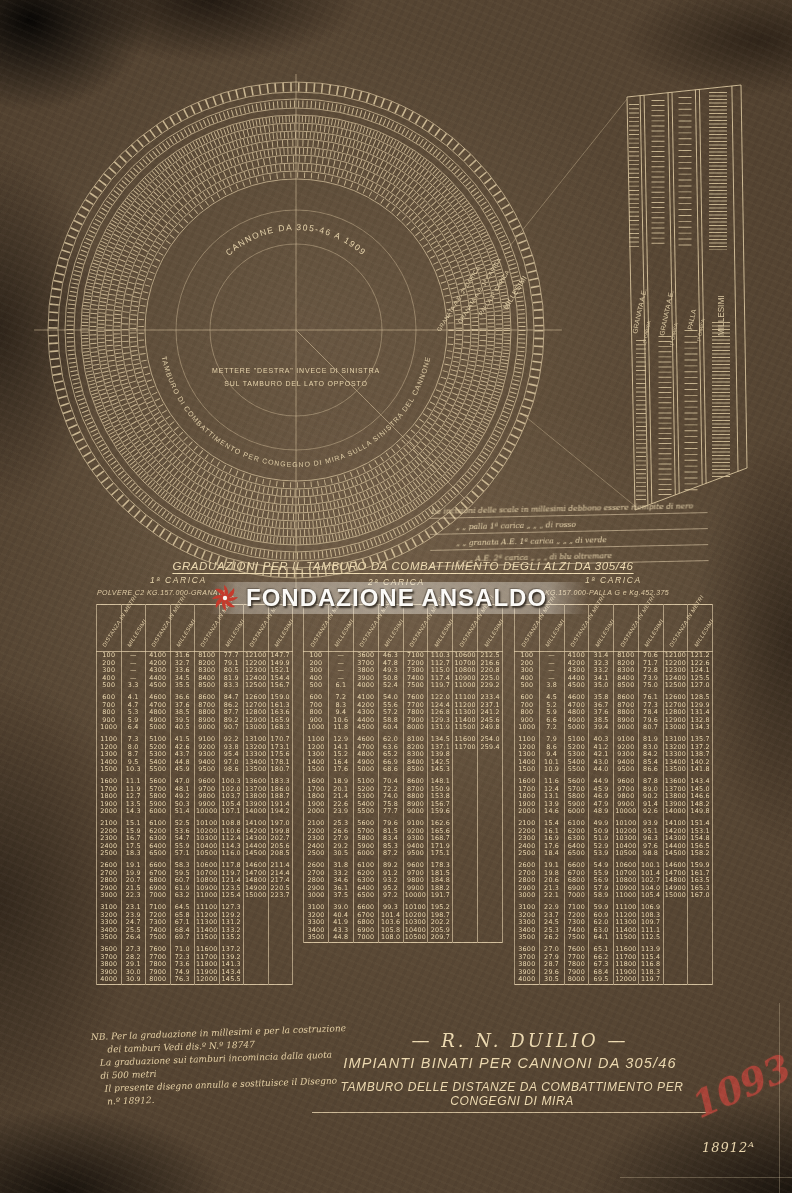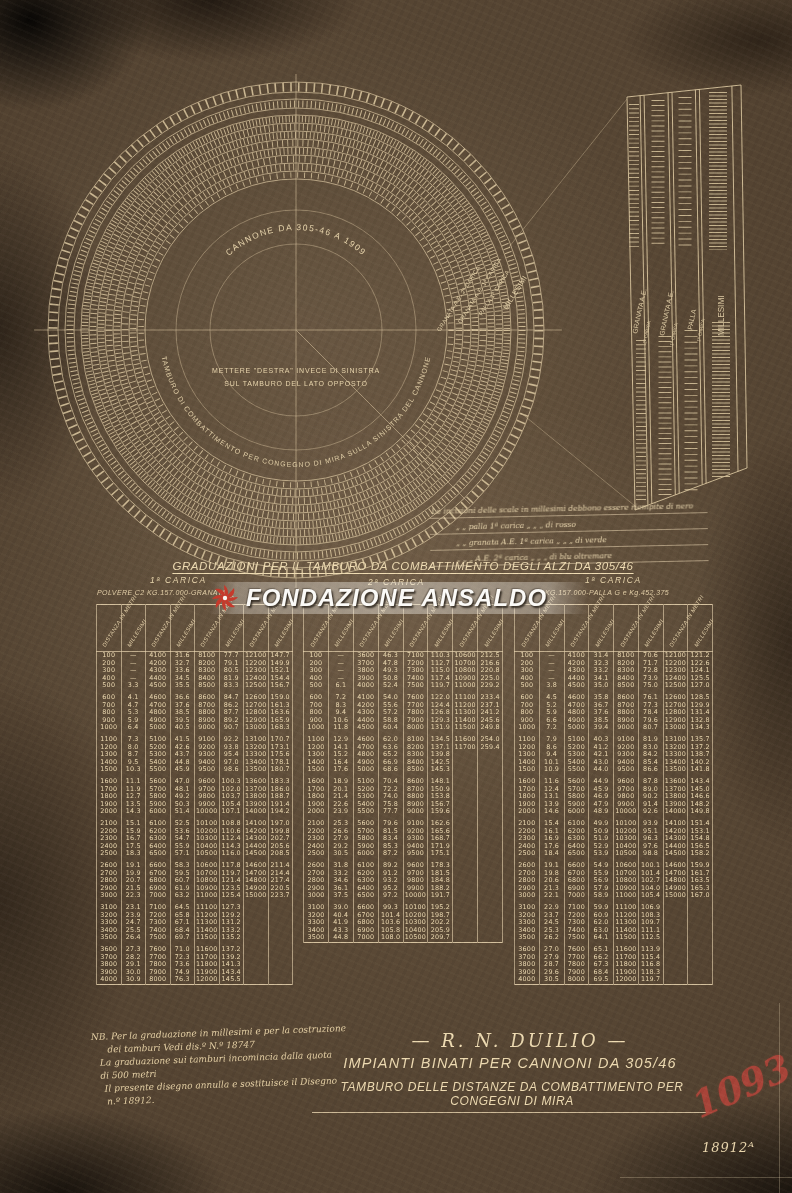--- a/index.html
+++ b/index.html
@@ -65,21 +65,21 @@
   .nbnote div:nth-child(4){margin-left:8px;}
   .nbnote div:nth-child(5){margin-left:12px;}
   .nbnote div:nth-child(6){margin-left:14px;}
   
   .watermark{
     left:210px;top:582px;width:378px;height:32px;z-index:8;display:flex;align-items:center;
     background:linear-gradient(90deg, rgba(248,245,238,0) 0%, rgba(248,245,238,.30) 7%,
       rgba(248,245,238,.42) 45%, rgba(248,245,238,.34) 90%, rgba(248,245,238,0) 100%);
   }
   .wm-text{
-    font-weight:bold;font-size:24px;letter-spacing:1px;color:#fbfaf7;font-style:italic;
+    font-weight:bold;font-size:24px;letter-spacing:1px;color:#fbfaf7;
     text-shadow:1.5px 2px 2px rgba(45,38,30,.95), -1px -1px 1px rgba(45,38,30,.4);
     white-space:nowrap;margin-left:6px;
   }
   
   .t1{left:350px;top:1030px;width:340px;text-align:center;font-family:"DejaVu Serif",serif;
       font-style:italic;font-size:18px;letter-spacing:3px;color:#f0ddb4;}
   .t2{left:330px;top:1055px;width:360px;text-align:center;font-style:italic;font-size:14.5px;
       letter-spacing:1.2px;color:#eedbb2;}
   .t3{left:312px;top:1080px;width:400px;text-align:center;font-style:italic;font-size:12px;
       letter-spacing:.6px;color:#eedbb2;border-bottom:1px solid rgba(235,215,178,.8);padding-bottom:4px;}

